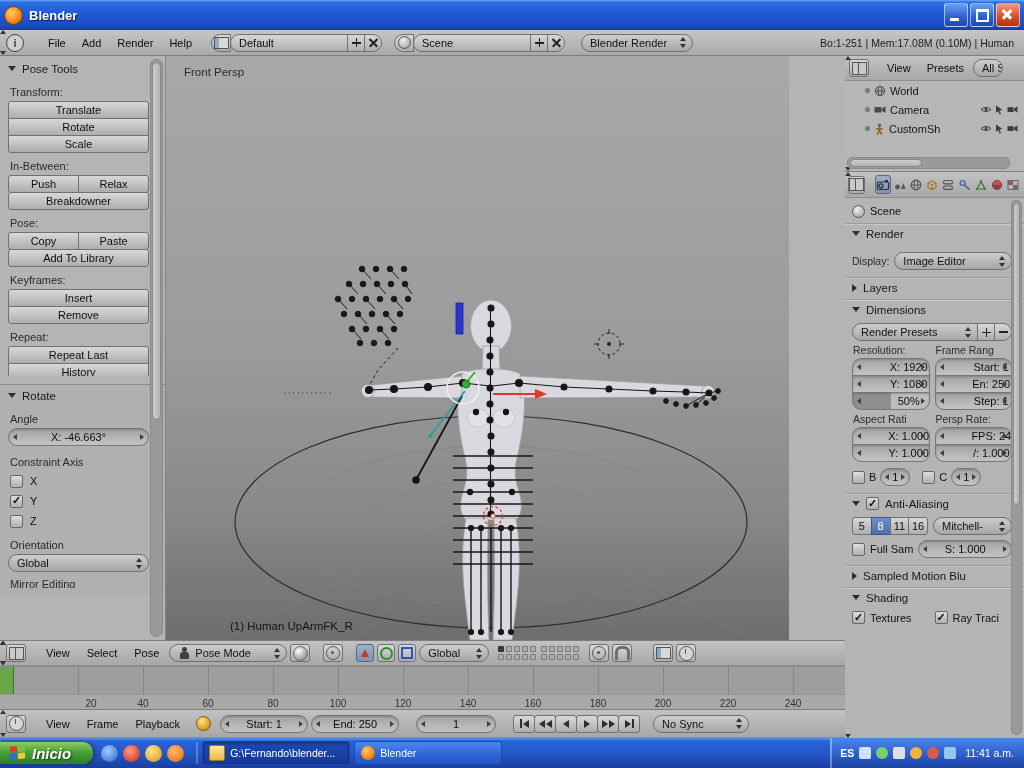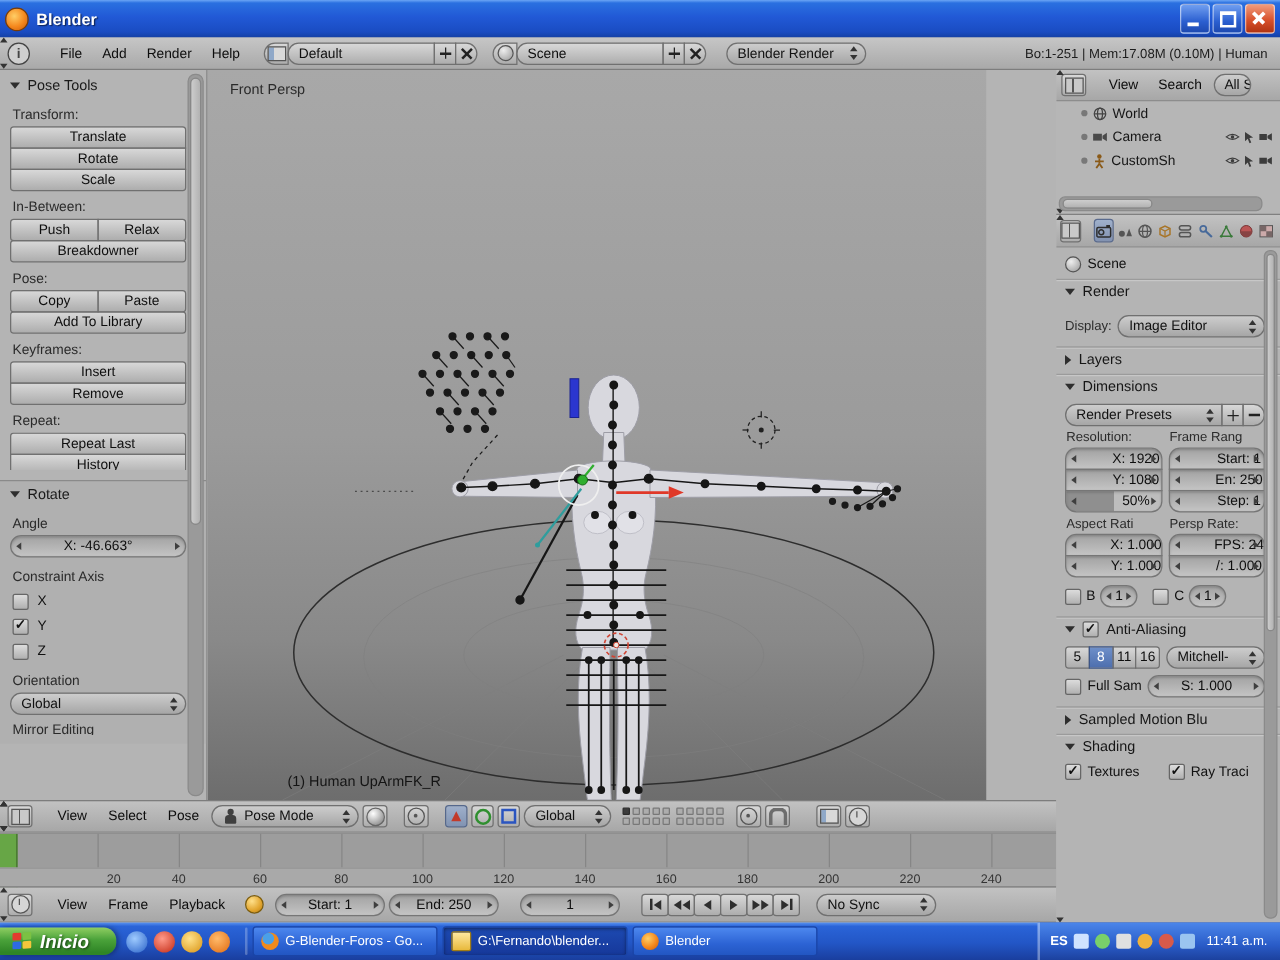--- a/index.html
+++ b/index.html
@@ -654,21 +654,21 @@
     </span>
   </div>
 
   <div class="abs outliner">
     <div class="out-hdr">
       <span class="btn iconbtn">
           <i class="icn-grid"></i>
         </span>
       <span class="dda" style="position:static;"></span>
       <span class="mlabel">View</span>
-      <span class="mlabel">Search</span>
+      <span class="mlabel">Presets</span>
       <span class="dd" style="width:30px;padding-right:2px;flex:none;">
         <span>All Scenes</span>
       </span>
     </div>
     <div class="orow">
       <i class="dot6"></i>
       <svg width="12" height="12" viewBox="0 0 12 12">
         <circle cx="6" cy="6" r="4.6" fill="none" stroke="#444" stroke-width="1"></circle>
         <line x1="1.4" y1="6" x2="10.6" y2="6" stroke="#444" stroke-width="1"></line>
         <ellipse cx="6" cy="6" rx="2" ry="4.6" fill="none" stroke="#444" stroke-width="1"></ellipse>
@@ -968,24 +968,20 @@
         </span>
       <span class="txt">Inicio</span>
     </div>
     <div class="ql">
       <span class="qli" style="background:radial-gradient(circle at 40% 35%,#9ecbff,#2a62c8);border-radius:50%;"></span>
       <span class="qli" style="background:radial-gradient(circle at 40% 35%,#ff9a8a,#c22812);border-radius:50%;"></span>
       <span class="qli" style="background:radial-gradient(circle at 40% 35%,#ffe28a,#d89212);border-radius:50%;"></span>
       <span class="qli" style="background:radial-gradient(circle at 40% 35%,#ffba6a,#e06a10);border-radius:50%;"></span>
     </div>
     <i class="tbdiv"></i>
-    <span class="task">
-      <i class="tico ico-ff"></i>
-      <span>G-Blender-Foros - Go...</span>
-    </span>
     <span class="task pressed">
       <i class="tico ico-folder"></i>
       <span>G:\Fernando\blender...</span>
     </span>
     <span class="task">
       <i class="tico ico-blender"></i>
       <span>Blender</span>
     </span>
     <div class="tray">
       <span class="lang">ES</span>

